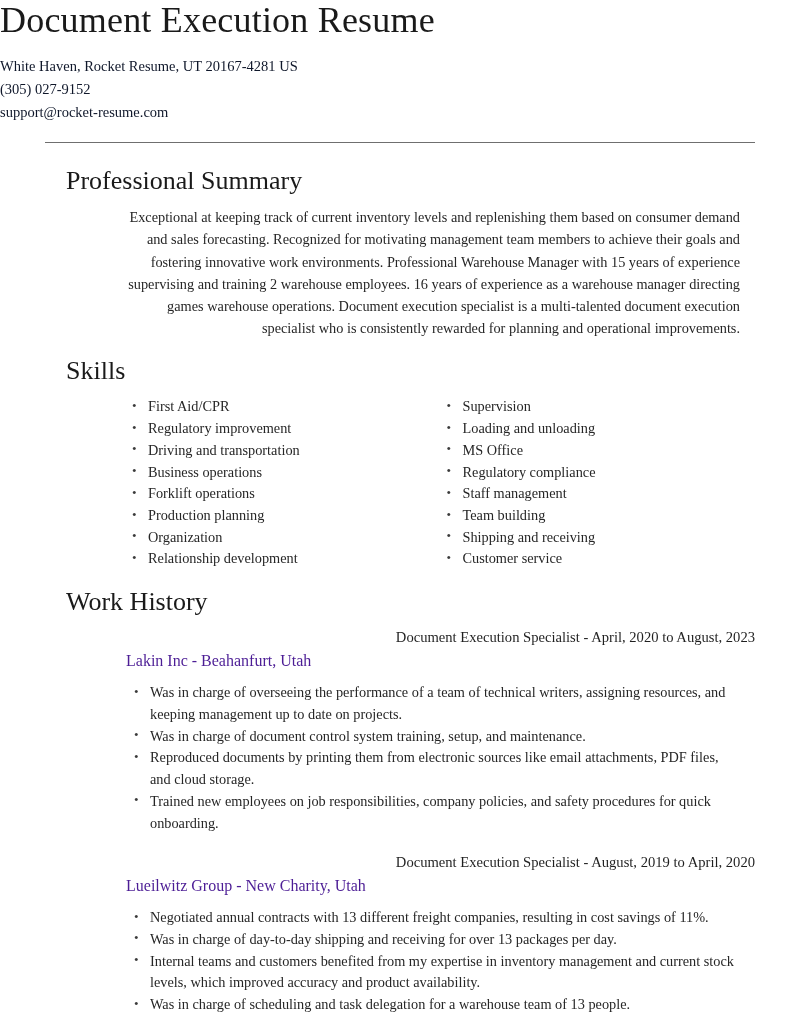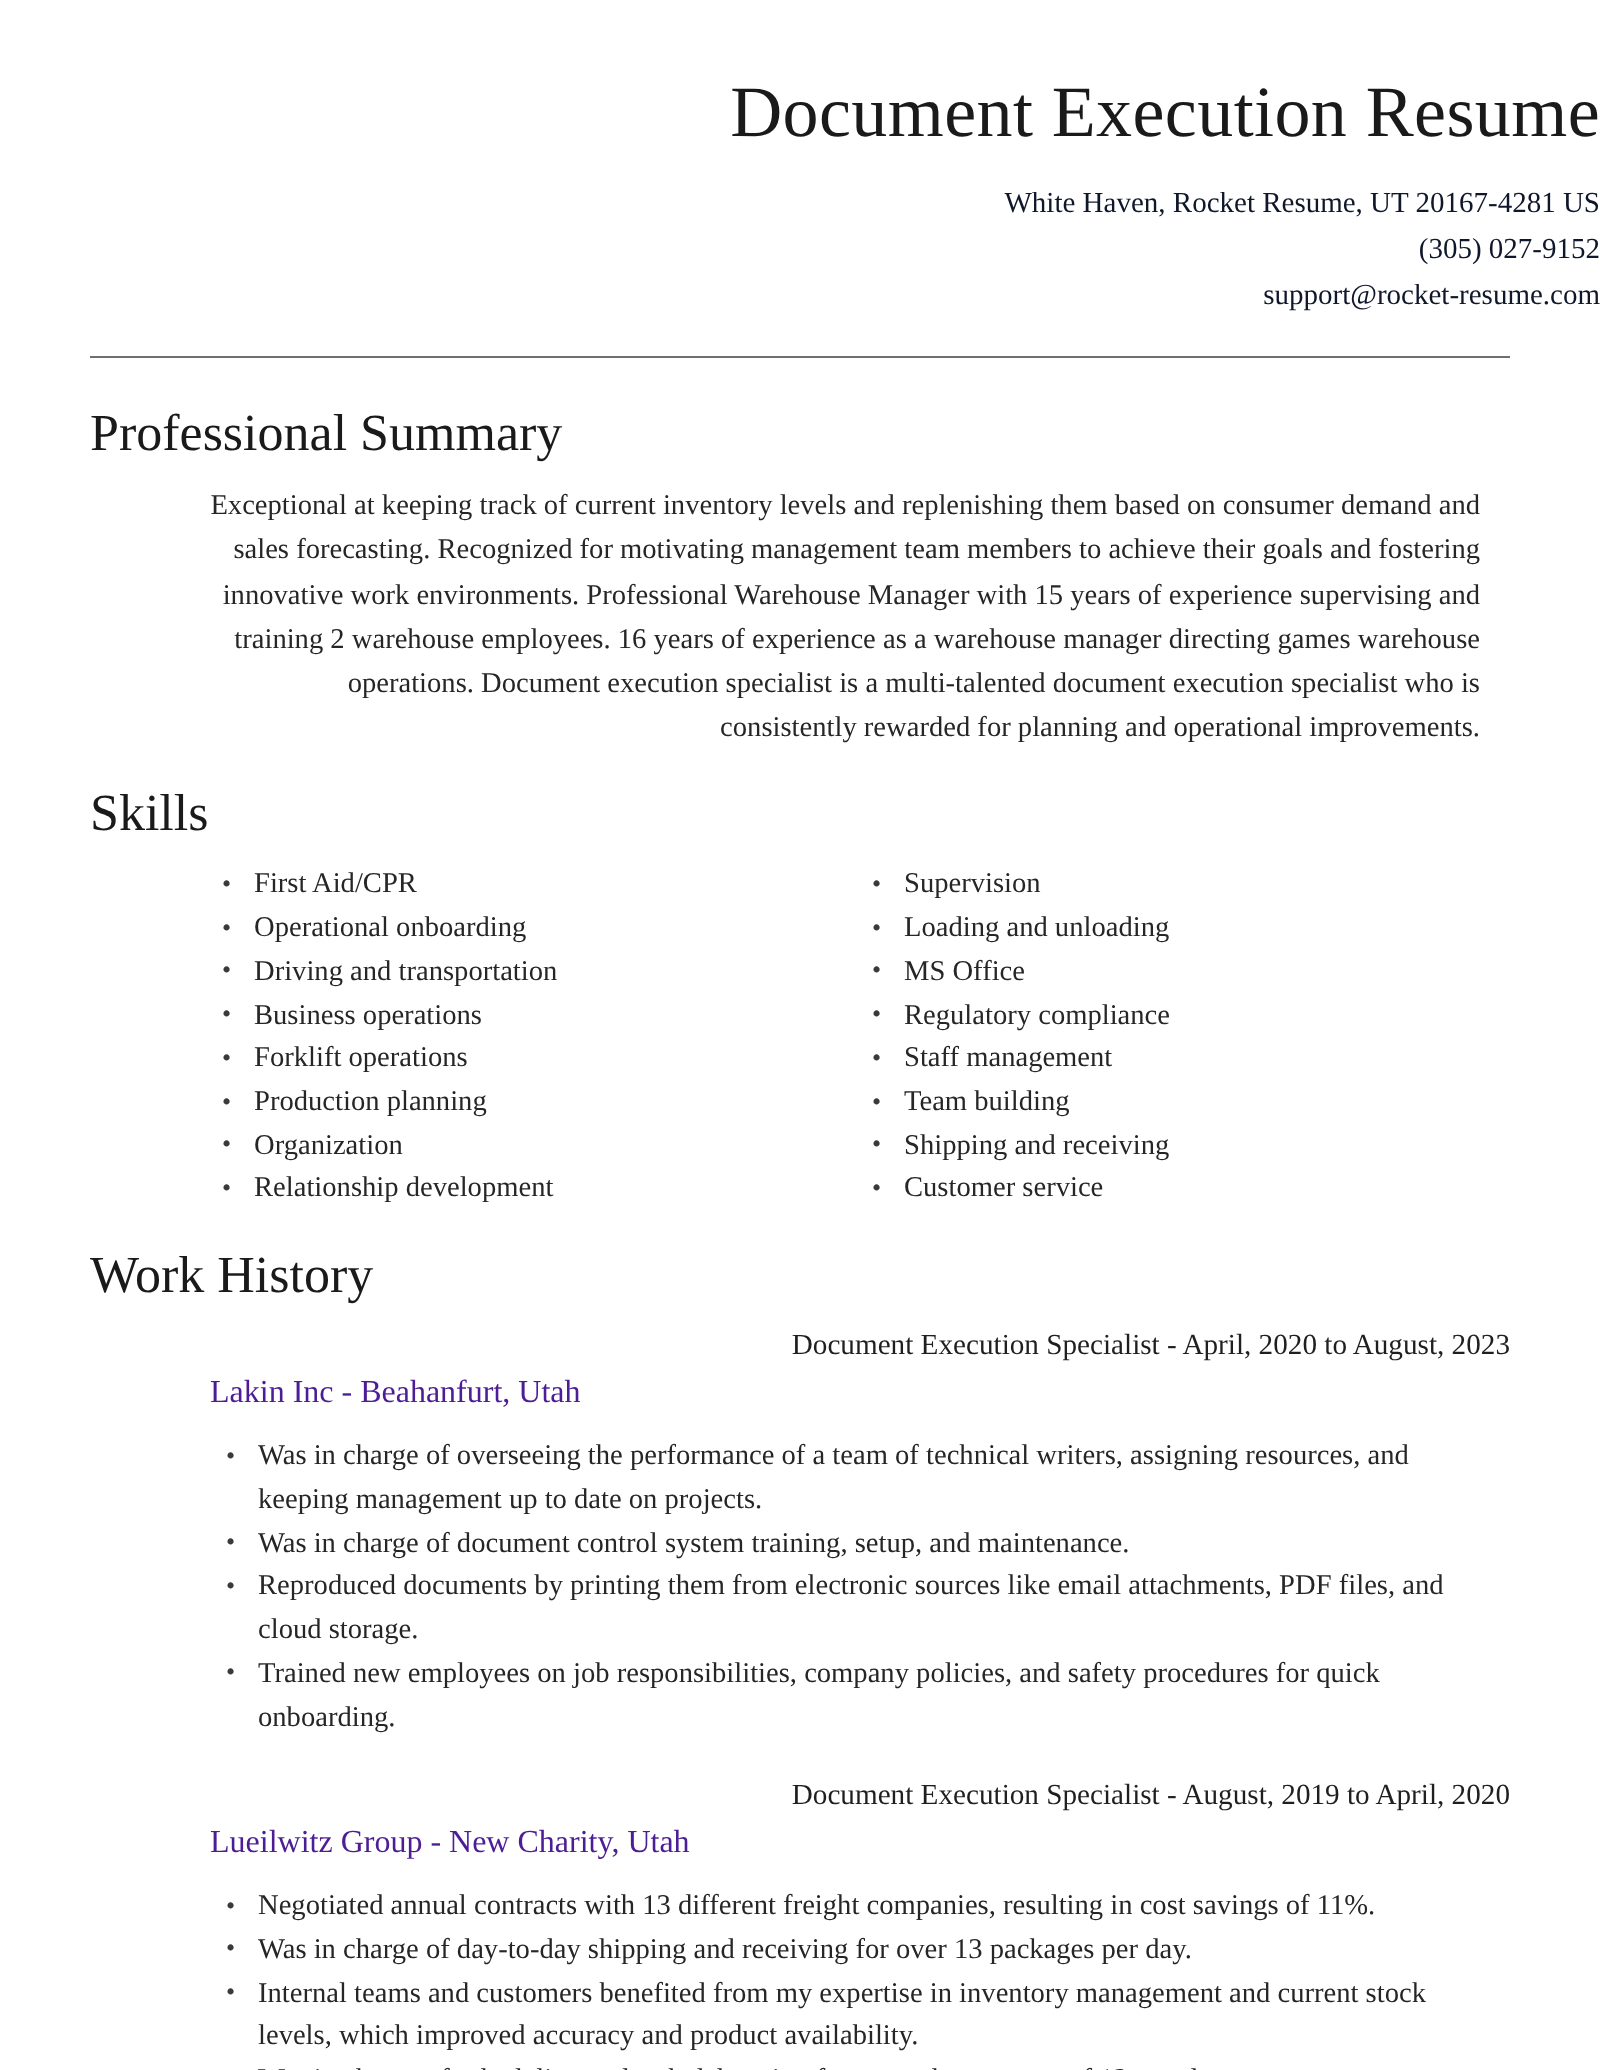--- a/index.html
+++ b/index.html
@@ -19,22 +19,21 @@
   }
   .page {
     width: 800px;
     height: 1035px;
     position: relative;
     padding: 0;
   }
 
   
   .resume-header {
-    text-align: right;
-    padding-top: 36px;
+    text-align: left;
   }
   .resume-name {
     font-size: 36px;
     font-weight: 400;
     letter-spacing: 0.2px;
     line-height: 1.15;
     margin: 0 0 14px 0;
     color: #1a1a1a;
   }
   .contact-line {
@@ -47,20 +46,21 @@
   .header-rule {
     border: 0;
     border-top: 1.4px solid #6f6f6f;
     margin: 18px 45px 0 45px;
     height: 0;
   }
 
   
   .section {
     padding: 0 45px;
+    margin-left: 21px;
   }
   .section-title {
     font-size: 26px;
     font-weight: 400;
     line-height: 1.2;
     margin: 18px 0 10px 0;
     color: #1a1a1a;
   }
   #section-summary .section-title { margin-top: 22px; }
   #section-skills   .section-title { margin-top: 16px; }
@@ -156,21 +156,21 @@
     </div>
   </section>
 
   <section class="section" id="section-skills">
     <h2 class="section-title">Skills</h2>
     <div class="section-body">
       <div class="skills-columns">
         <div class="skills-col">
           <ul class="bullets" id="skills-left">
               <li>First Aid/CPR</li>
-              <li>Operational onboarding</li>
+              <li>Regulatory improvement</li>
               <li>Driving and transportation</li>
               <li>Business operations</li>
               <li>Forklift operations</li>
               <li>Production planning</li>
               <li>Organization</li>
               <li>Relationship development</li>
             </ul>
         </div>
         <div class="skills-col">
           <ul class="bullets" id="skills-right">

